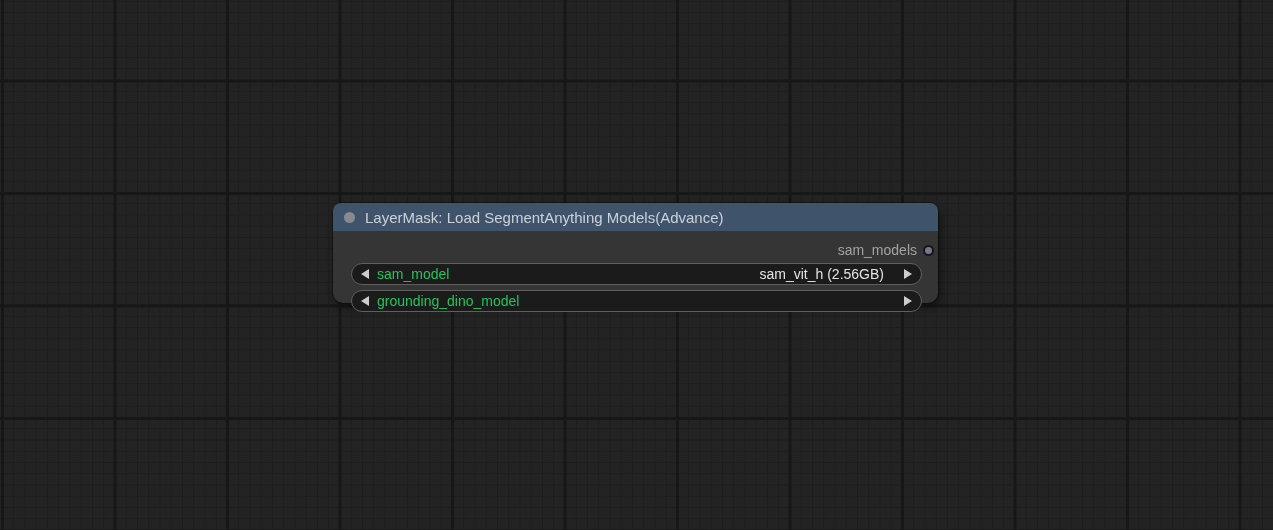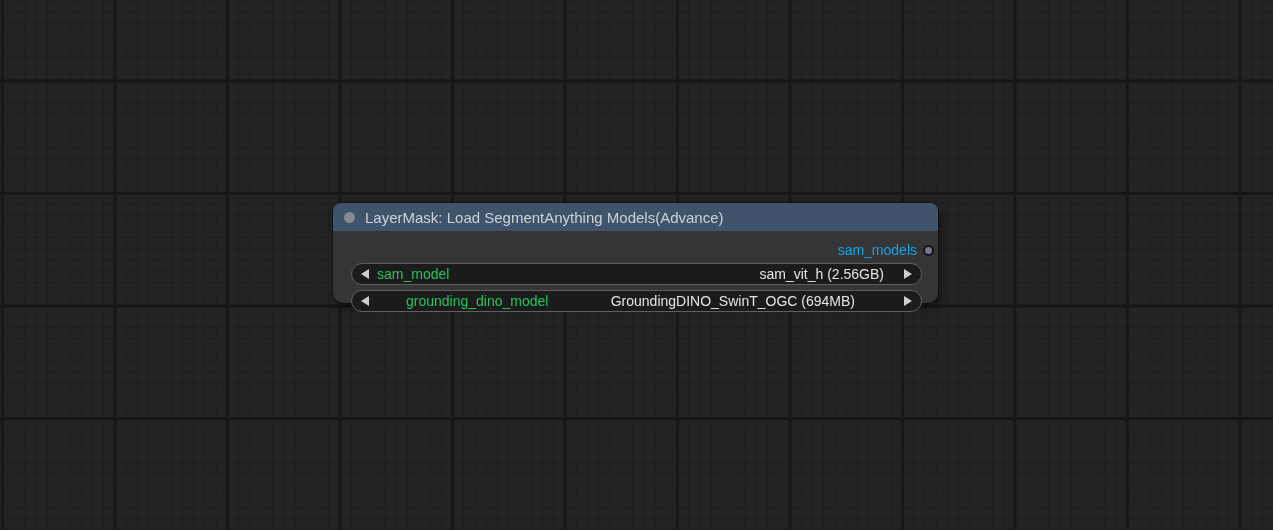--- a/index.html
+++ b/index.html
@@ -53,41 +53,41 @@
     margin-left:10px;
     font-size:15px;
     color:#ccd1d8;
     white-space:nowrap;
   }
   .output-row{
     position:absolute;top:33px;right:4px;height:28px;
     display:flex;align-items:center;gap:6px;
   }
   .output-label{
-    font-size:14px;color:#0ea5e9;white-space:nowrap;
+    font-size:14px;color:#a3a3a3;white-space:nowrap;
   }
   .output-dot{
     width:7px;height:7px;border-radius:50%;
     background:var(--slot);
     border:2px solid #151515;
     box-sizing:content-box;
     flex:0 0 auto;
   }
   .widget{
     position:absolute;left:18px;right:16px;height:22px;
     background:#1b1b1b;
     border:1px solid #5f5f5f;
     border-radius:11px;
     display:flex;align-items:center;
     padding:0 9px;
     font-size:14px;
     cursor:default;
   }
   .widget.row-0{top:60px;}
-  .widget.row-1{top:87px;gap:29px;}
+  .widget.row-1{top:87px;}
   .arrow{width:0;height:0;flex:0 0 auto;}
   .arrow-left{
     border-top:5px solid transparent;
     border-bottom:5px solid transparent;
     border-right:8px solid #cdcdcd;
   }
   .arrow-right{
     border-top:5px solid transparent;
     border-bottom:5px solid transparent;
     border-left:8px solid #cdcdcd;
@@ -118,18 +118,17 @@
       <span class="widget-label">sam_model</span>
       <span class="widget-spacer"></span>
       <span class="widget-value">sam_vit_h (2.56GB)</span>
       <span class="arrow arrow-right"></span>
     </div>
 
     <div class="widget row-1">
       <span class="arrow arrow-left"></span>
       <span class="widget-label">grounding_dino_model</span>
       <span class="widget-spacer"></span>
-      <span class="widget-value">GroundingDINO_SwinT_OGC (694MB)</span>
       <span class="arrow arrow-right"></span>
     </div>
 
   </div>
 </div>
 
 </body></html>

